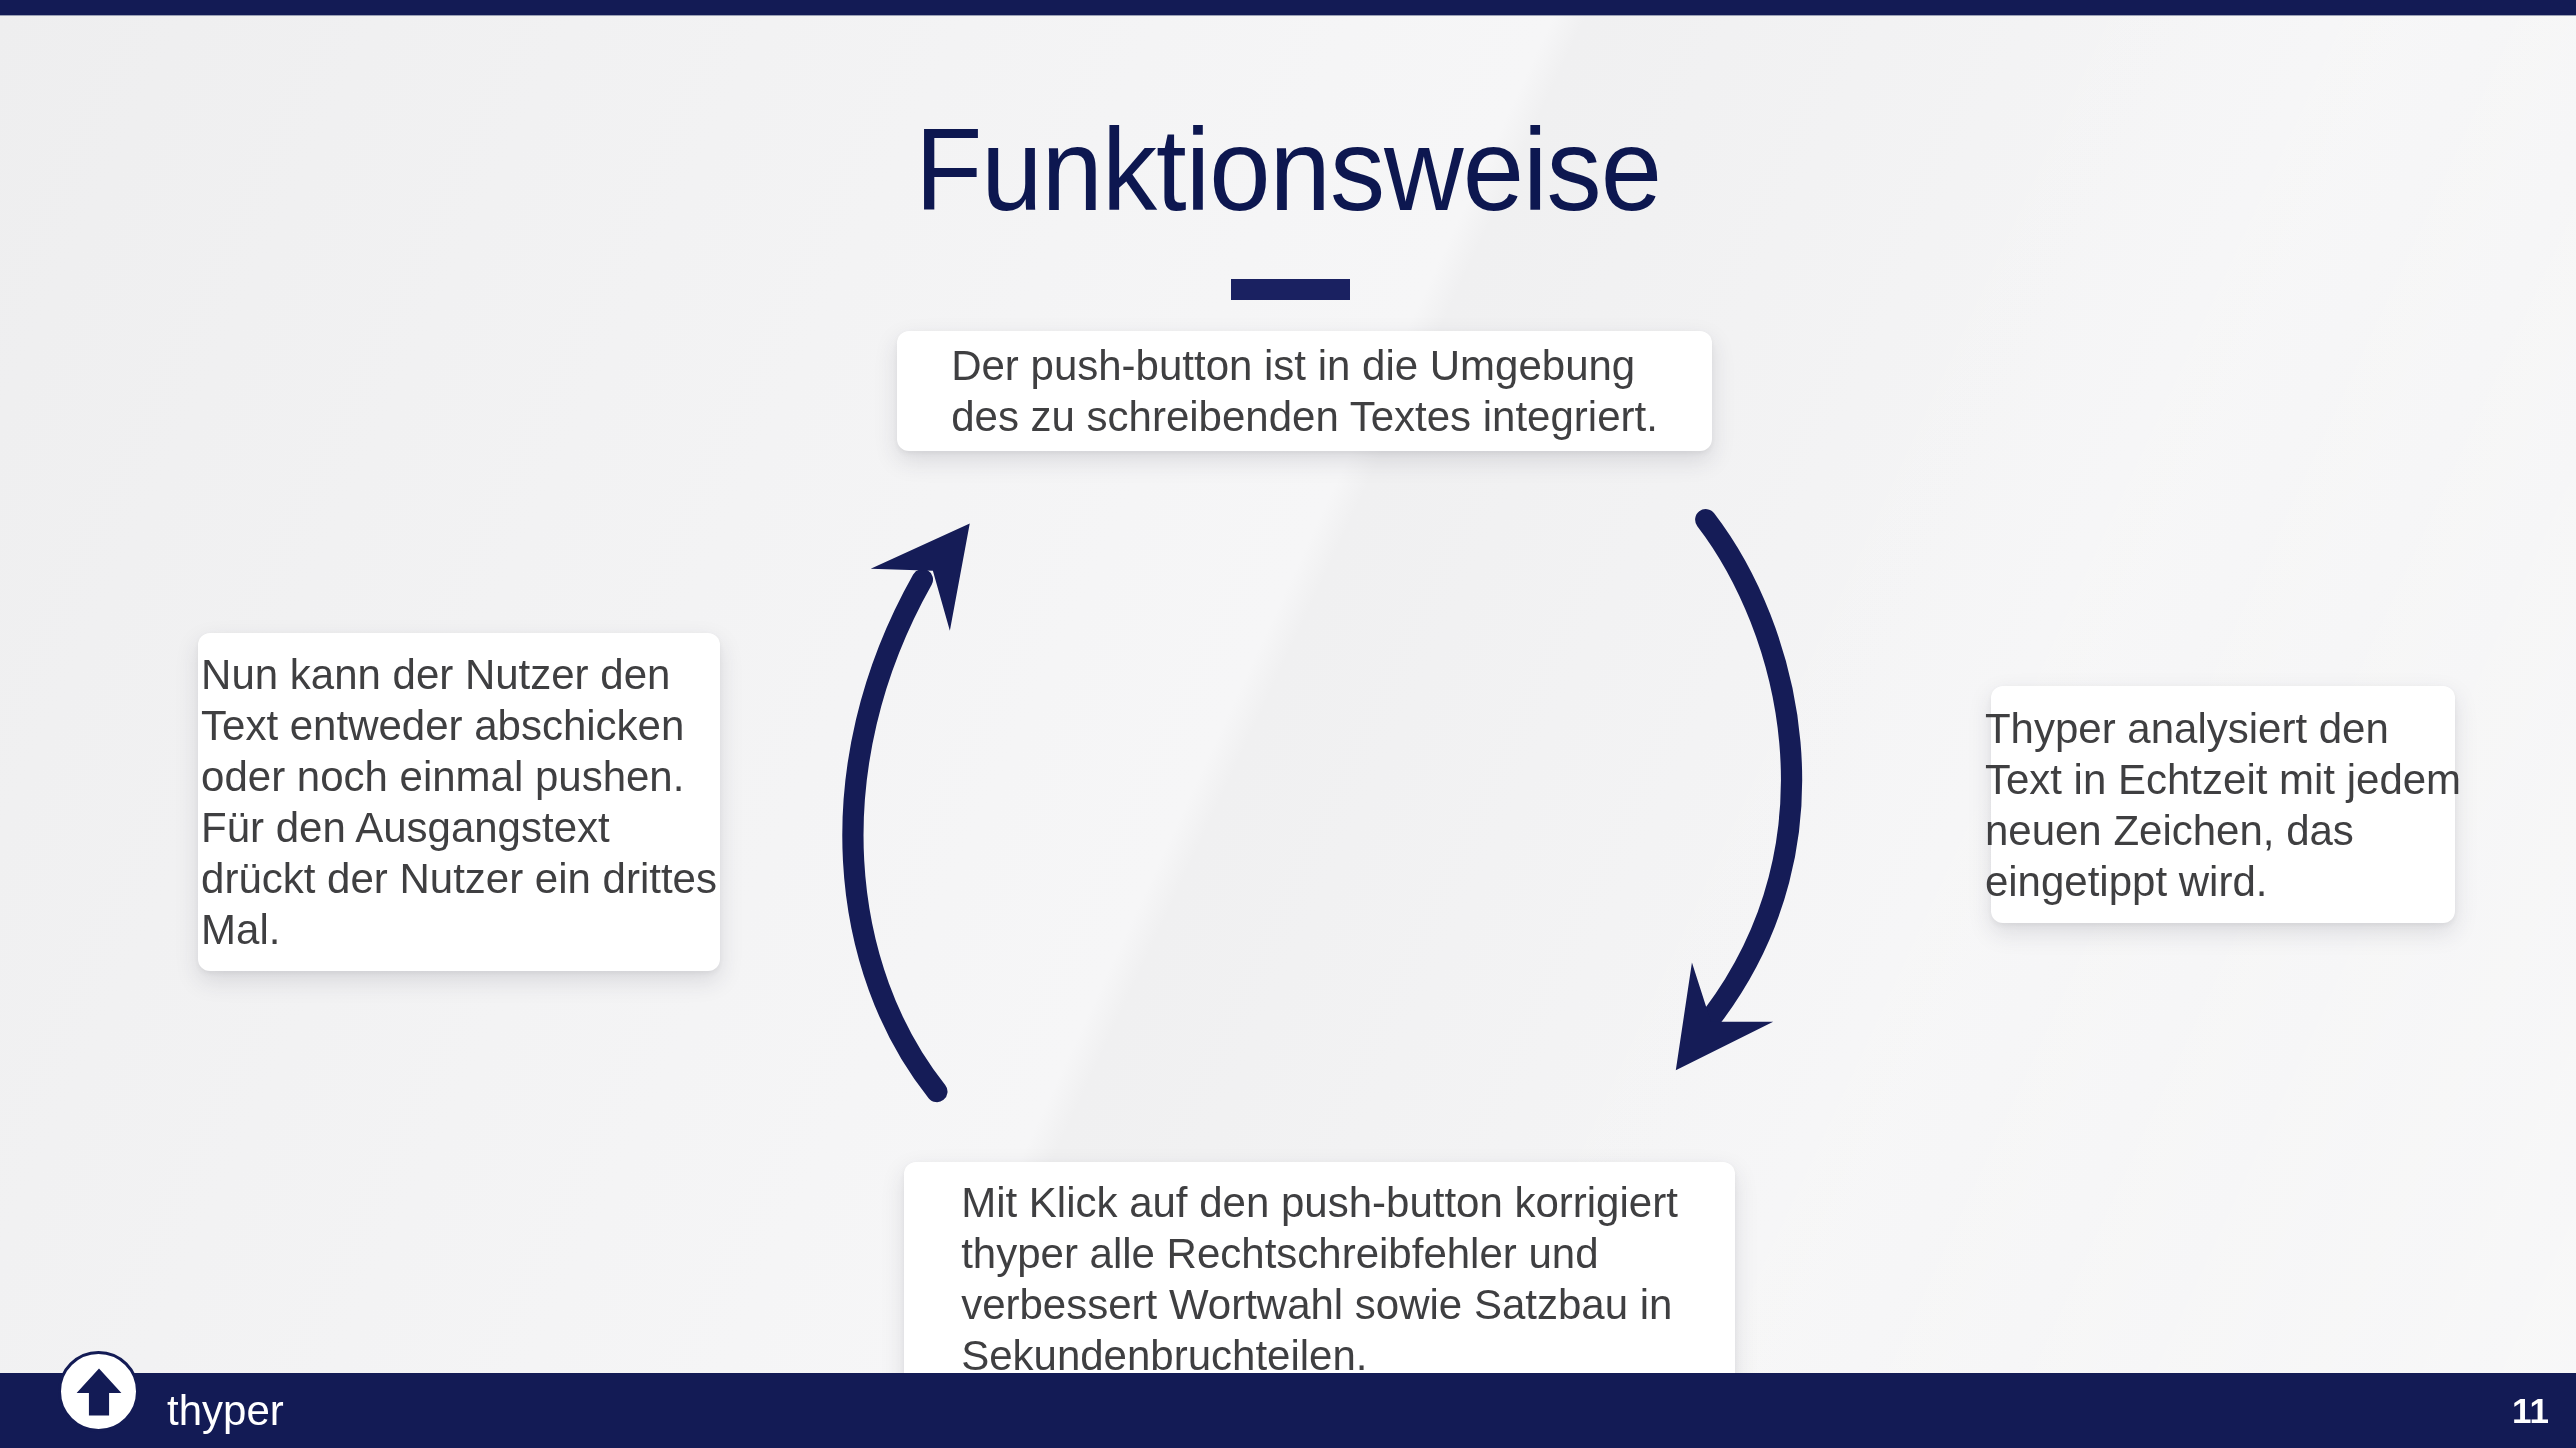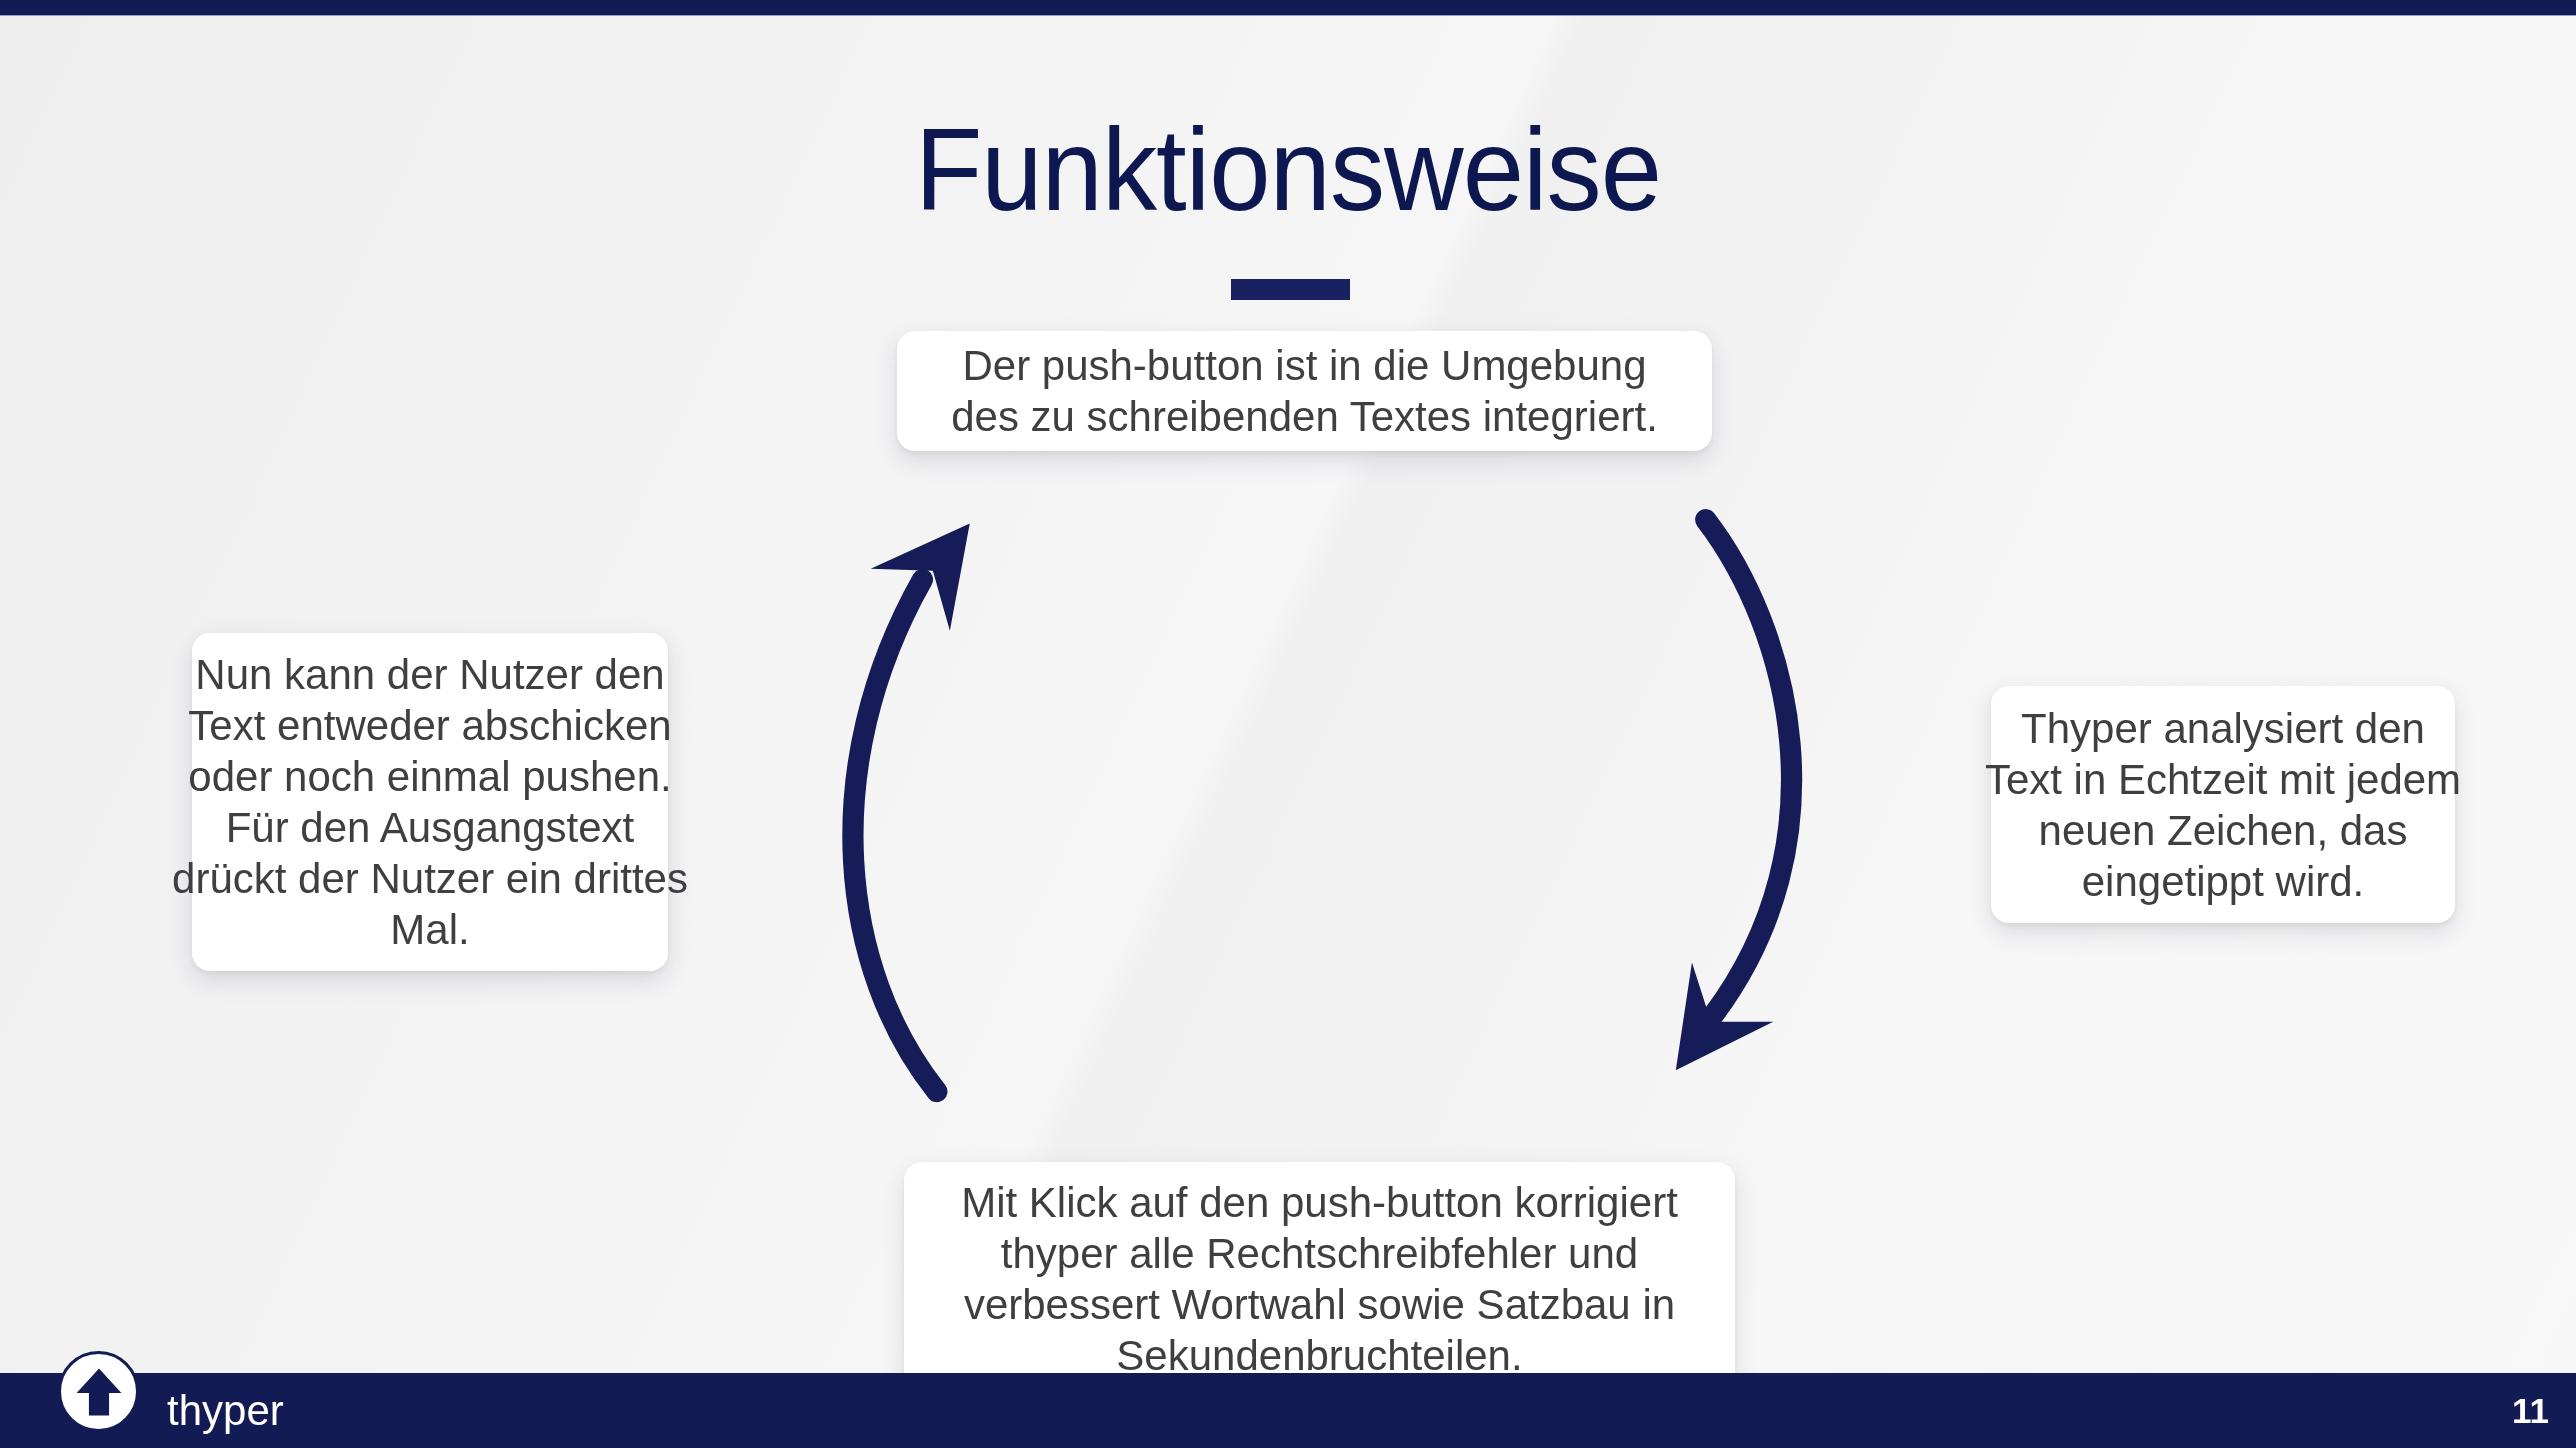--- a/index.html
+++ b/index.html
@@ -45,35 +45,35 @@
     background: #1a2161;
   }
   .arrows {
     position: absolute;
     left: 0; top: 0;
     pointer-events: none;
   }
   .step {
     position: absolute;
     background: #ffffff;
-    border-radius: 18px;
+    border-radius: 12px;
     box-shadow: 0 9.7px 23px rgba(50,50,70,0.13), 0 2.9px 5.8px rgba(0,0,0,0.05);
     display: flex;
     align-items: center;
     justify-content: center;
-    text-align: center;
+    text-align: left;
     color: #3f3f41;
     font-size: 42px;
     line-height: 51px;
   }
   .step span { white-space: pre; display: block; }
   .step-top    { left: 897px;  top: 331px;  width: 815px; height: 120px; }
   .step-right  { left: 1991px; top: 686px;  width: 464px; height: 237px; }
   .step-bottom { left: 904px;  top: 1162px; width: 831px; height: 234px; }
-  .step-left   { left: 192px;  top: 633px;  width: 476px; height: 338px; }
+  .step-left   { left: 198px;  top: 633px;  width: 522px; height: 338px; }
   .footer {
     position: absolute;
     left: 0; top: 1373px;
     width: 100%; height: 75px;
     background: #131b55;
   }
   .logo-circle {
     position: absolute;
     left: 58px; top: 1351px;
     width: 75px; height: 75px;

